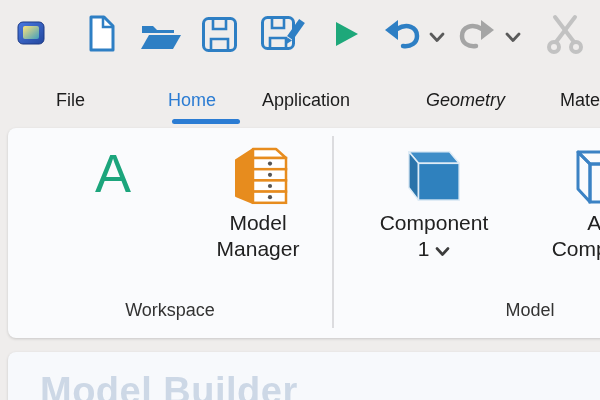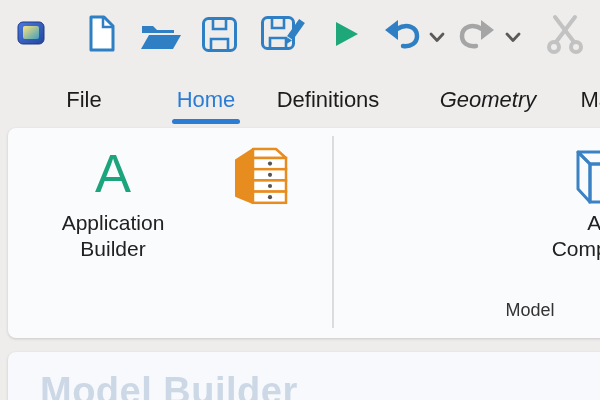--- a/index.html
+++ b/index.html
@@ -5,22 +5,22 @@
   html,body{margin:0;padding:0;width:600px;height:400px;overflow:hidden;
     background:#efedec;font-family:"Liberation Sans",sans-serif;
     -webkit-font-smoothing:antialiased;}
   .abs{position:absolute;}
   svg{display:block;}
 
   
   .tbtn{position:absolute;cursor:default;}
 
   
-  .tab{position:absolute;top:78px;height:44px;line-height:44px;font-size:22px;
-       color:#1c1c1c;text-align:center;}
+  .tab{position:absolute;top:78px;height:44px;line-height:44px;font-size:18px;
+       color:#1c1c1c;}
   .tab.active{color:#2b7cd3;}
   .tab.active::after{content:"";position:absolute;left:4px;right:4px;bottom:-2px;
        height:5px;border-radius:3px;background:#2b7cd3;}
 
   
   .card{position:absolute;background:#fafbfd;border-radius:8px;
         box-shadow:0 1px 3px rgba(0,0,0,.16);}
   .ribbon-card{left:8px;top:128px;width:640px;height:210px;}
   .panel-card{left:8px;top:352px;width:640px;height:60px;border-radius:8px 8px 0 0;
         background:#f7f9fc;}
@@ -127,53 +127,66 @@
       <path d="M12 4 L31 29" stroke="#c2c2c2" stroke-width="4" stroke-linecap="round"></path>
       <path d="M32 4 L13 29" stroke="#c2c2c2" stroke-width="4" stroke-linecap="round"></path>
       <circle cx="11" cy="34" r="5" fill="none" stroke="#c2c2c2" stroke-width="4"></circle>
       <circle cx="33" cy="34" r="5" fill="none" stroke="#c2c2c2" stroke-width="4"></circle>
     </svg>
   </div>
 </div>
 
 <div class="tab" style="left:56px;width:56px;">File</div>
 <div class="tab active" style="left:168px;width:76px;">Home</div>
-<div class="tab" style="left:262px;width:132px;">Definitions</div>
+<div class="tab" style="left:262px;width:132px;">Application</div>
 <div class="tab" style="left:426px;width:124px;font-style:italic;">Geometry</div>
 <div class="tab" style="left:560px;width:130px;">Materials</div>
 
 <div class="card ribbon-card">
 
   <div class="ribbon-btn" style="left:34px;top:10px;width:142px;">
     <div class="icon-slot">
       <span class="ab-glyph">A</span>
     </div>
-    <div class="btn-label" style="width:120px;">Application Builder</div>
   </div>
 
   <div class="ribbon-btn" style="left:180px;top:10px;width:140px;">
     <div class="icon-slot">
       <svg width="64" height="66" viewBox="0 0 64 66">
         <polygon points="10,20 27,9 27,63 10,56" fill="#e78c1e" stroke="#e78c1e" stroke-width="2" stroke-linejoin="round"></polygon>
         <polygon points="27,9 50,9 60,18 27,18" fill="#ffffff" stroke="#e78c1e" stroke-width="2.5" stroke-linejoin="round"></polygon>
         <rect x="27" y="18" width="33" height="11.2" fill="#ffffff" stroke="#e78c1e" stroke-width="2.5"></rect>
         <rect x="27" y="29.2" width="33" height="11.2" fill="#ffffff" stroke="#e78c1e" stroke-width="2.5"></rect>
         <rect x="27" y="40.4" width="33" height="11.2" fill="#ffffff" stroke="#e78c1e" stroke-width="2.5"></rect>
         <rect x="27" y="51.6" width="33" height="11.2" fill="#ffffff" stroke="#e78c1e" stroke-width="2.5"></rect>
         <circle cx="44" cy="23.6" r="2.1" fill="#555"></circle>
         <circle cx="44" cy="34.8" r="2.1" fill="#555"></circle>
         <circle cx="44" cy="46" r="2.1" fill="#555"></circle>
         <circle cx="44" cy="57.2" r="2.1" fill="#555"></circle>
       </svg>
     </div>
-  </div>
-
+    <div class="btn-label" style="width:110px;">Model Manager</div>
+  </div>
+
+  <div class="group-label" style="left:0;width:324px;">Workspace</div>
 
   <div class="vdivider"></div>
 
+  <div class="ribbon-btn" style="left:356px;top:10px;width:140px;">
+    <div class="icon-slot">
+      <svg width="62" height="62" viewBox="0 0 64 64">
+        <polygon points="6,10 48,10 58,22 16,22" fill="#3e8dc8" stroke="#dfecf6" stroke-width="1.6" stroke-linejoin="round"></polygon>
+        <polygon points="6,10 16,22 16,60 6,47" fill="#2a73aa" stroke="#dfecf6" stroke-width="1.6" stroke-linejoin="round"></polygon>
+        <rect x="16" y="22" width="42" height="38" fill="#2f81be" stroke="#dfecf6" stroke-width="1.6"></rect>
+      </svg>
+    </div>
+    <div class="btn-label" style="width:124px;"><span>Component 1</span><svg class="chev-inline" width="15" height="11" viewBox="0 0 15 11">
+          <polyline points="2,2.5 7.5,8.5 13,2.5" fill="none" stroke="#3c3c3c" stroke-width="2.6" stroke-linecap="round" stroke-linejoin="round"></polyline>
+        </svg></div>
+  </div>
 
   <div class="ribbon-btn" style="left:528px;top:10px;width:140px;">
     <div class="icon-slot">
       <svg width="64" height="62" viewBox="0 0 64 62">
         <polygon points="4,10 46,10 58,22 16,22" fill="none" stroke="#3b82c4" stroke-width="3" stroke-linejoin="round"></polygon>
         <polygon points="4,10 4,47 16,60 16,22" fill="none" stroke="#3b82c4" stroke-width="3" stroke-linejoin="round"></polygon>
         <rect x="16" y="22" width="42" height="38" fill="none" stroke="#3b82c4" stroke-width="3"></rect>
       </svg>
     </div>
     <div class="btn-label" style="width:128px;"><span>Add Component</span></div>

